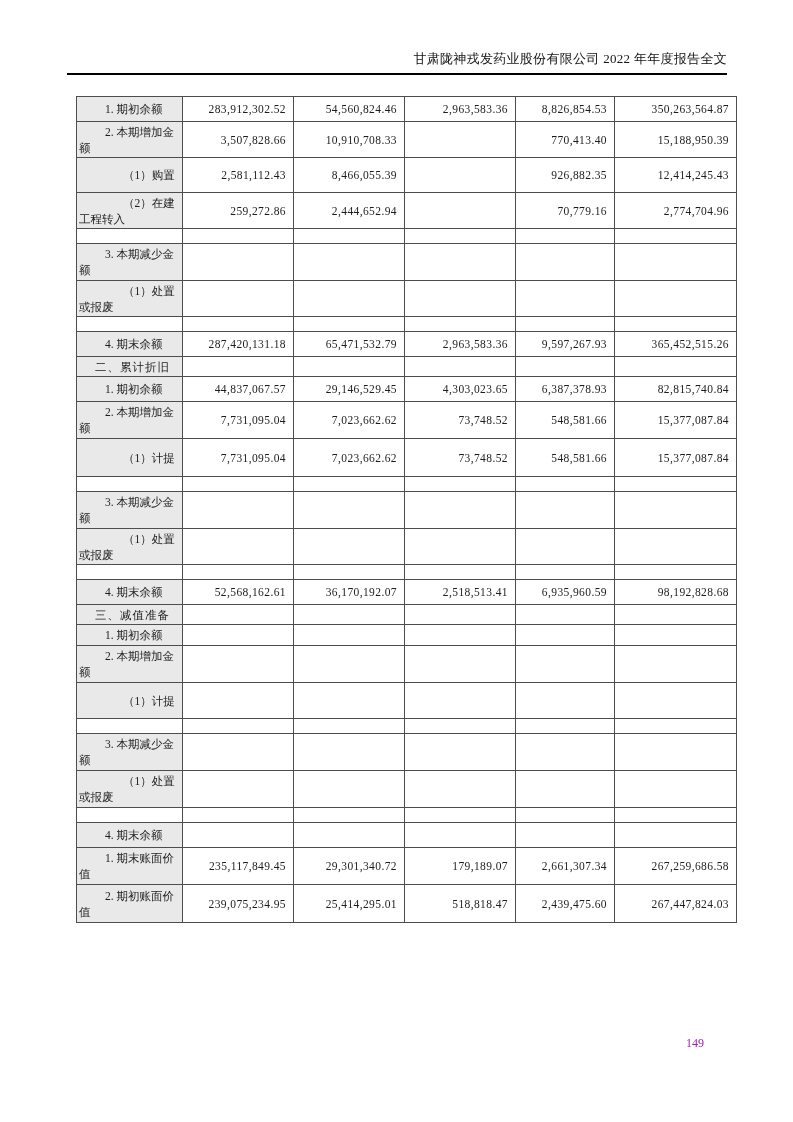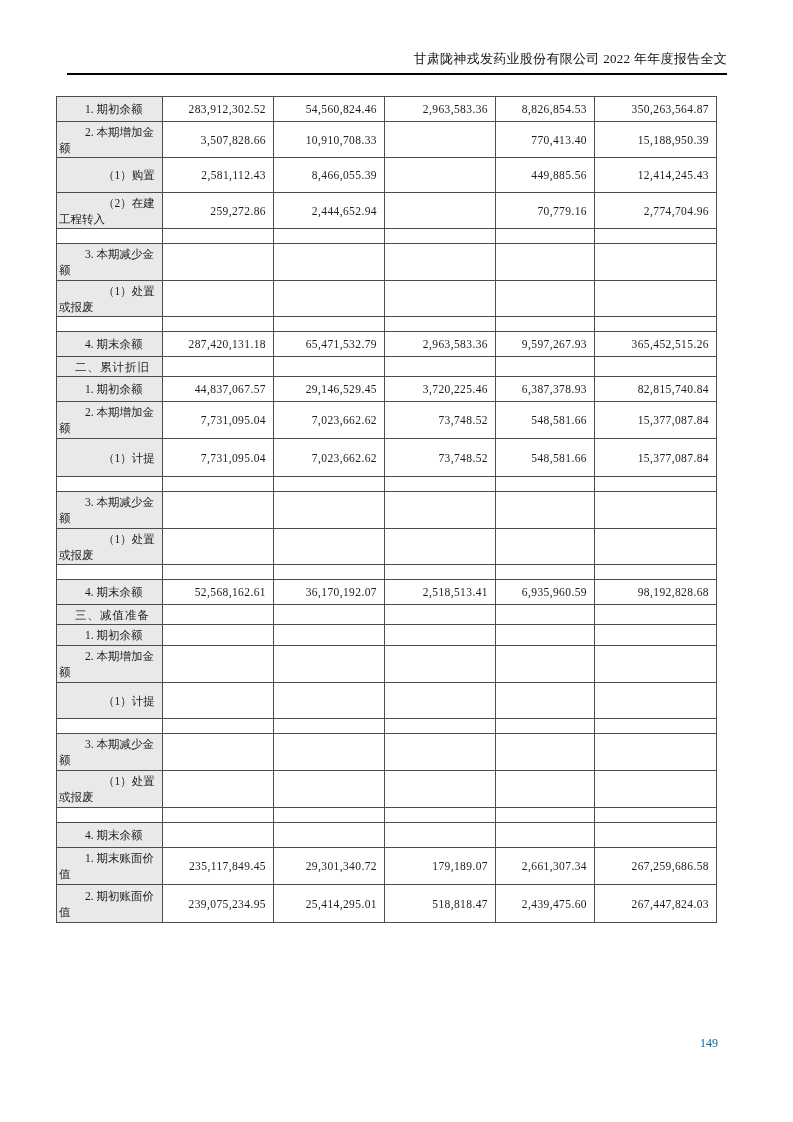--- a/index.html
+++ b/index.html
@@ -28,21 +28,21 @@
     position: absolute;
     top: 73px;
     left: 67px;
     width: 660px;
     height: 0;
     border-top: 2px solid #000000;
   }
   table.fin-table {
     position: absolute;
     top: 96px;
-    left: 56px;
+    left: 76px;
     width: 660px;
     border-collapse: collapse;
     table-layout: fixed;
   }
   .fin-table td {
     border: 1px solid #4d4d4d;
     font-size: 11.5px;
     color: #1c1c1c;
     overflow: hidden;
     vertical-align: middle;
@@ -60,23 +60,23 @@
   .fin-table td.k-section { text-indent: 2px; letter-spacing: 1px; padding-left: 16px; }
   .fin-table td.val {
     text-align: right;
     padding: 1px 7px 1px 2px;
     letter-spacing: 0.4px;
     white-space: nowrap;
   }
   .page-number {
     position: absolute;
     top: 1036px;
-    left: 700px;
+    left: 686px;
     font-size: 12px;
-    color: #0369a1;
+    color: #a21caf;
   }
 </style>
 </head>
 <body>
 
 <div class="page">
 
   <div class="header-title">甘肃陇神戎发药业股份有限公司 2022 年年度报告全文</div>
 
   <div class="header-rule"></div>
@@ -105,21 +105,21 @@
           <td class="val">10,910,708.33</td>
           <td class="val"></td>
           <td class="val">770,413.40</td>
           <td class="val">15,188,950.39</td>
         </tr>
         <tr style="height: 35px;">
           <td class="label k-sub shaded">（1）购置</td>
           <td class="val">2,581,112.43</td>
           <td class="val">8,466,055.39</td>
           <td class="val"></td>
-          <td class="val">449,885.56</td>
+          <td class="val">926,882.35</td>
           <td class="val">12,414,245.43</td>
         </tr>
         <tr style="height: 36px;">
           <td class="label k-sub shaded">（2）在建工程转入</td>
           <td class="val">259,272.86</td>
           <td class="val">2,444,652.94</td>
           <td class="val"></td>
           <td class="val">70,779.16</td>
           <td class="val">2,774,704.96</td>
         </tr>
@@ -168,21 +168,21 @@
           <td class="val"></td>
           <td class="val"></td>
           <td class="val"></td>
           <td class="val"></td>
           <td class="val"></td>
         </tr>
         <tr style="height: 25px;">
           <td class="label k-item shaded">1. 期初余额</td>
           <td class="val">44,837,067.57</td>
           <td class="val">29,146,529.45</td>
-          <td class="val">3,720,225.46</td>
+          <td class="val">4,303,023.65</td>
           <td class="val">6,387,378.93</td>
           <td class="val">82,815,740.84</td>
         </tr>
         <tr style="height: 37px;">
           <td class="label k-item shaded">2. 本期增加金额</td>
           <td class="val">7,731,095.04</td>
           <td class="val">7,023,662.62</td>
           <td class="val">73,748.52</td>
           <td class="val">548,581.66</td>
           <td class="val">15,377,087.84</td>

